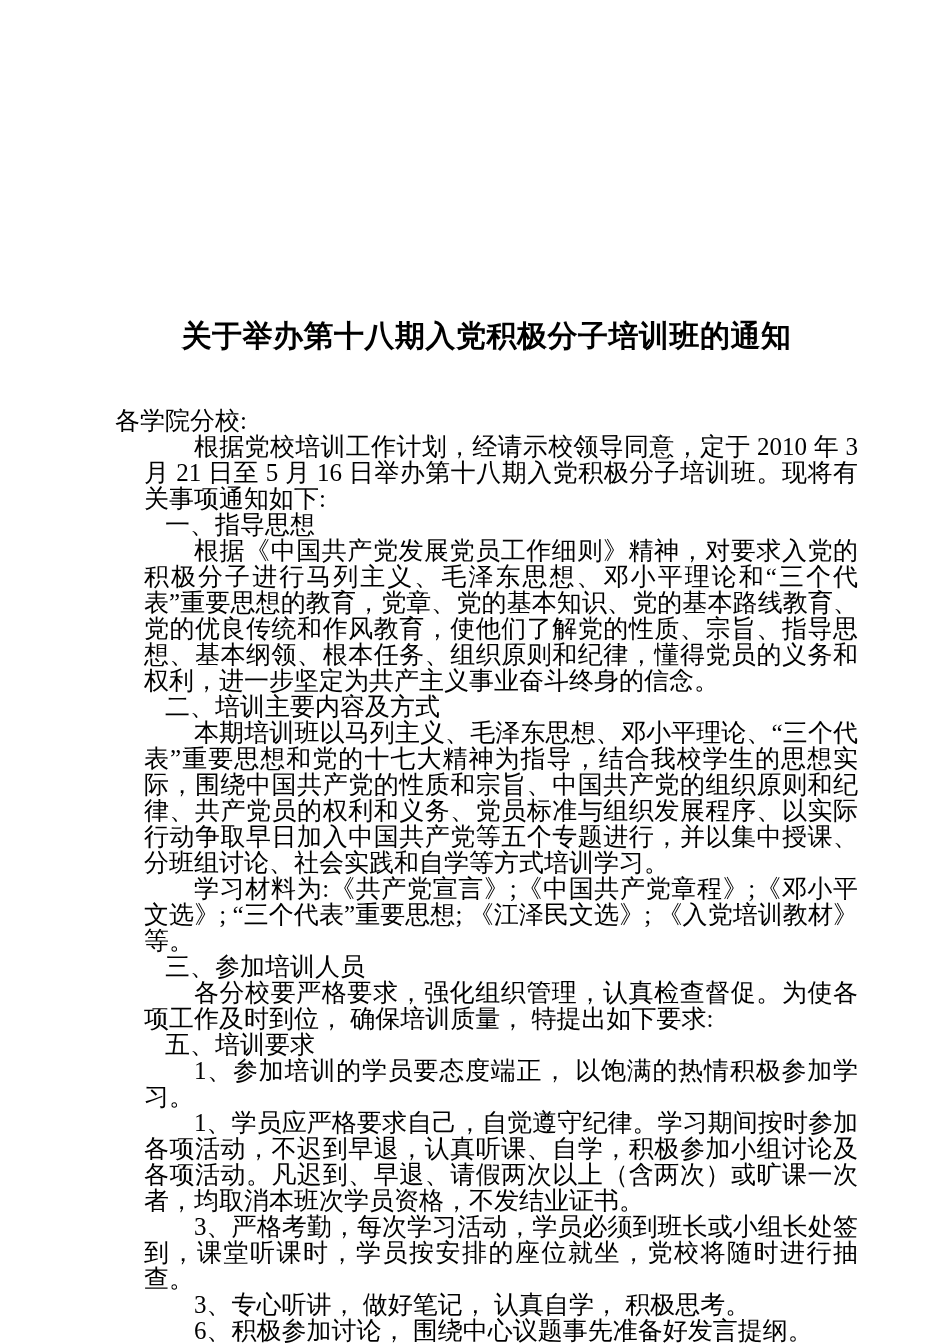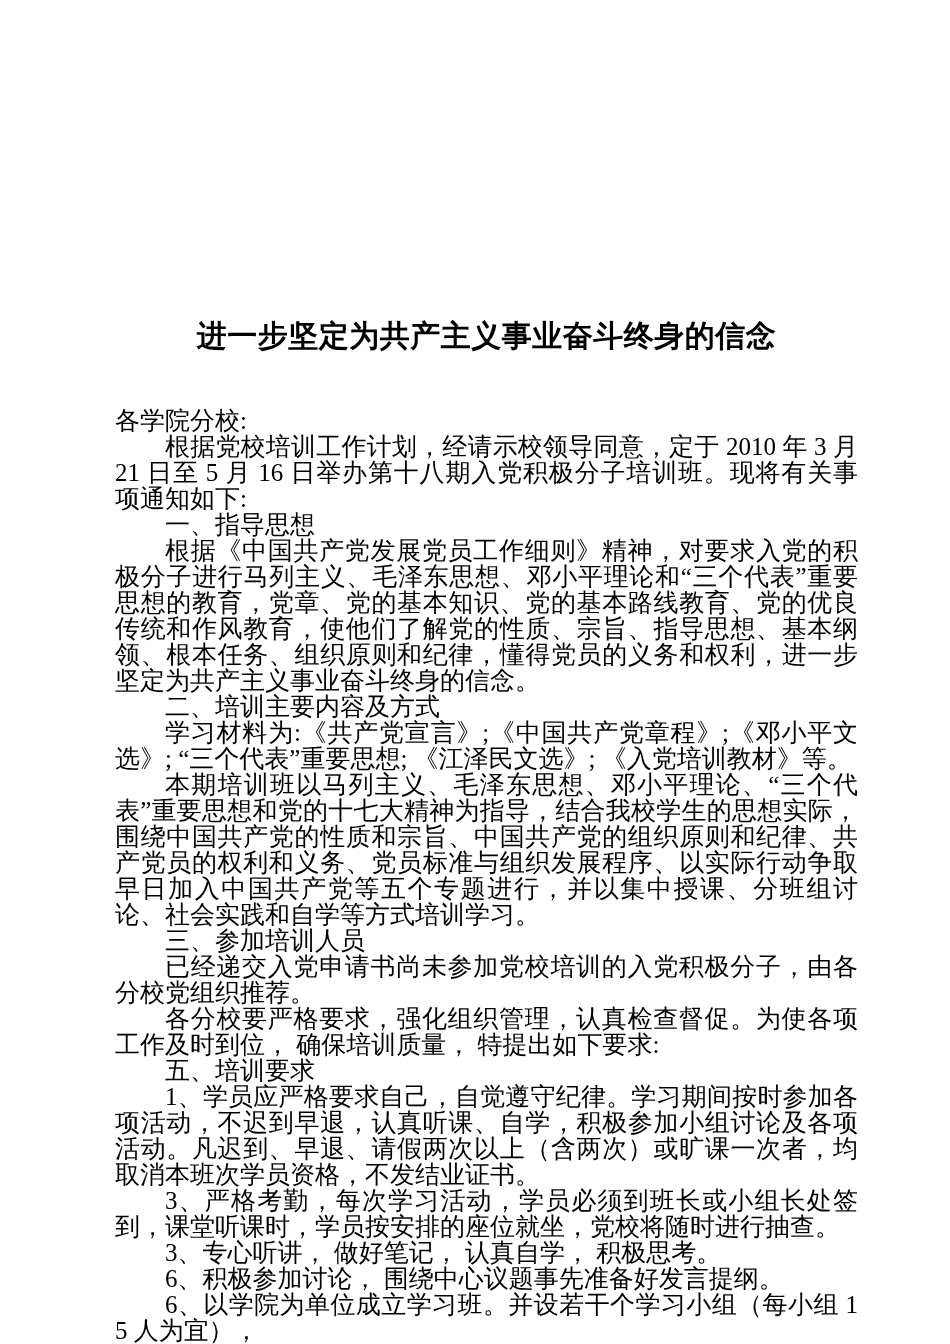--- a/index.html
+++ b/index.html
@@ -31,42 +31,43 @@
   }
   .block {
     text-align: justify;
     word-break: break-all;
   }
   .block.salutation {
     text-indent: 0;
   }
   .block.para {
     text-indent: 2em;
+    margin-left: 29px;
   }
   .block.heading {
     text-indent: 2em;
     font-weight: normal;
   }
 </style>
 </head>
 <body>
 
 <div class="page">
-  <h1 class="title">进一步坚定为共产主义事业奋斗终身的信念</h1>
+  <h1 class="title">关于举办第十八期入党积极分子培训班的通知</h1>
   <div class="doc-body">
       <p class="block salutation">各学院分校:</p>
       <p class="block para">根据党校培训工作计划，经请示校领导同意，定于 2010 年 3 月 21 日至 5 月 16 日举办第十八期入党积极分子培训班。现将有关事项通知如下:</p>
       <p class="block heading">一、指导思想</p>
       <p class="block para">根据《中国共产党发展党员工作细则》精神，对要求入党的积极分子进行马列主义、毛泽东思想、邓小平理论和“三个代表”重要思想的教育，党章、党的基本知识、党的基本路线教育、党的优良传统和作风教育，使他们了解党的性质、宗旨、指导思想、基本纲领、根本任务、组织原则和纪律，懂得党员的义务和权利，进一步坚定为共产主义事业奋斗终身的信念。</p>
       <p class="block heading">二、培训主要内容及方式</p>
+      <p class="block para">本期培训班以马列主义、毛泽东思想、邓小平理论、“三个代表”重要思想和党的十七大精神为指导，结合我校学生的思想实际，围绕中国共产党的性质和宗旨、中国共产党的组织原则和纪律、共产党员的权利和义务、党员标准与组织发展程序、以实际行动争取早日加入中国共产党等五个专题进行，并以集中授课、分班组讨论、社会实践和自学等方式培训学习。</p>
       <p class="block para">学习材料为:《共产党宣言》;《中国共产党章程》;《邓小平文选》; “三个代表”重要思想; 《江泽民文选》; 《入党培训教材》等。</p>
-      <p class="block para">本期培训班以马列主义、毛泽东思想、邓小平理论、“三个代表”重要思想和党的十七大精神为指导，结合我校学生的思想实际，围绕中国共产党的性质和宗旨、中国共产党的组织原则和纪律、共产党员的权利和义务、党员标准与组织发展程序、以实际行动争取早日加入中国共产党等五个专题进行，并以集中授课、分班组讨论、社会实践和自学等方式培训学习。</p>
       <p class="block heading">三、参加培训人员</p>
-      <p class="block para">已经递交入党申请书尚未参加党校培训的入党积极分子，由各分校党组织推荐。</p>
       <p class="block para">各分校要严格要求，强化组织管理，认真检查督促。为使各项工作及时到位， 确保培训质量， 特提出如下要求:</p>
       <p class="block heading">五、培训要求</p>
+      <p class="block para">1、参加培训的学员要态度端正， 以饱满的热情积极参加学习。</p>
       <p class="block para">1、学员应严格要求自己，自觉遵守纪律。学习期间按时参加各项活动，不迟到早退，认真听课、自学，积极参加小组讨论及各项活动。凡迟到、早退、请假两次以上（含两次）或旷课一次者，均取消本班次学员资格，不发结业证书。</p>
       <p class="block para">3、严格考勤，每次学习活动，学员必须到班长或小组长处签到，课堂听课时，学员按安排的座位就坐，党校将随时进行抽查。</p>
       <p class="block para">3、专心听讲， 做好笔记， 认真自学， 积极思考。</p>
       <p class="block para">6、积极参加讨论， 围绕中心议题事先准备好发言提纲。</p>
       <p class="block para">6、以学院为单位成立学习班。并设若干个学习小组（每小组 15 人为宜），</p>
     </div>
 </div>
 
 </body></html>

